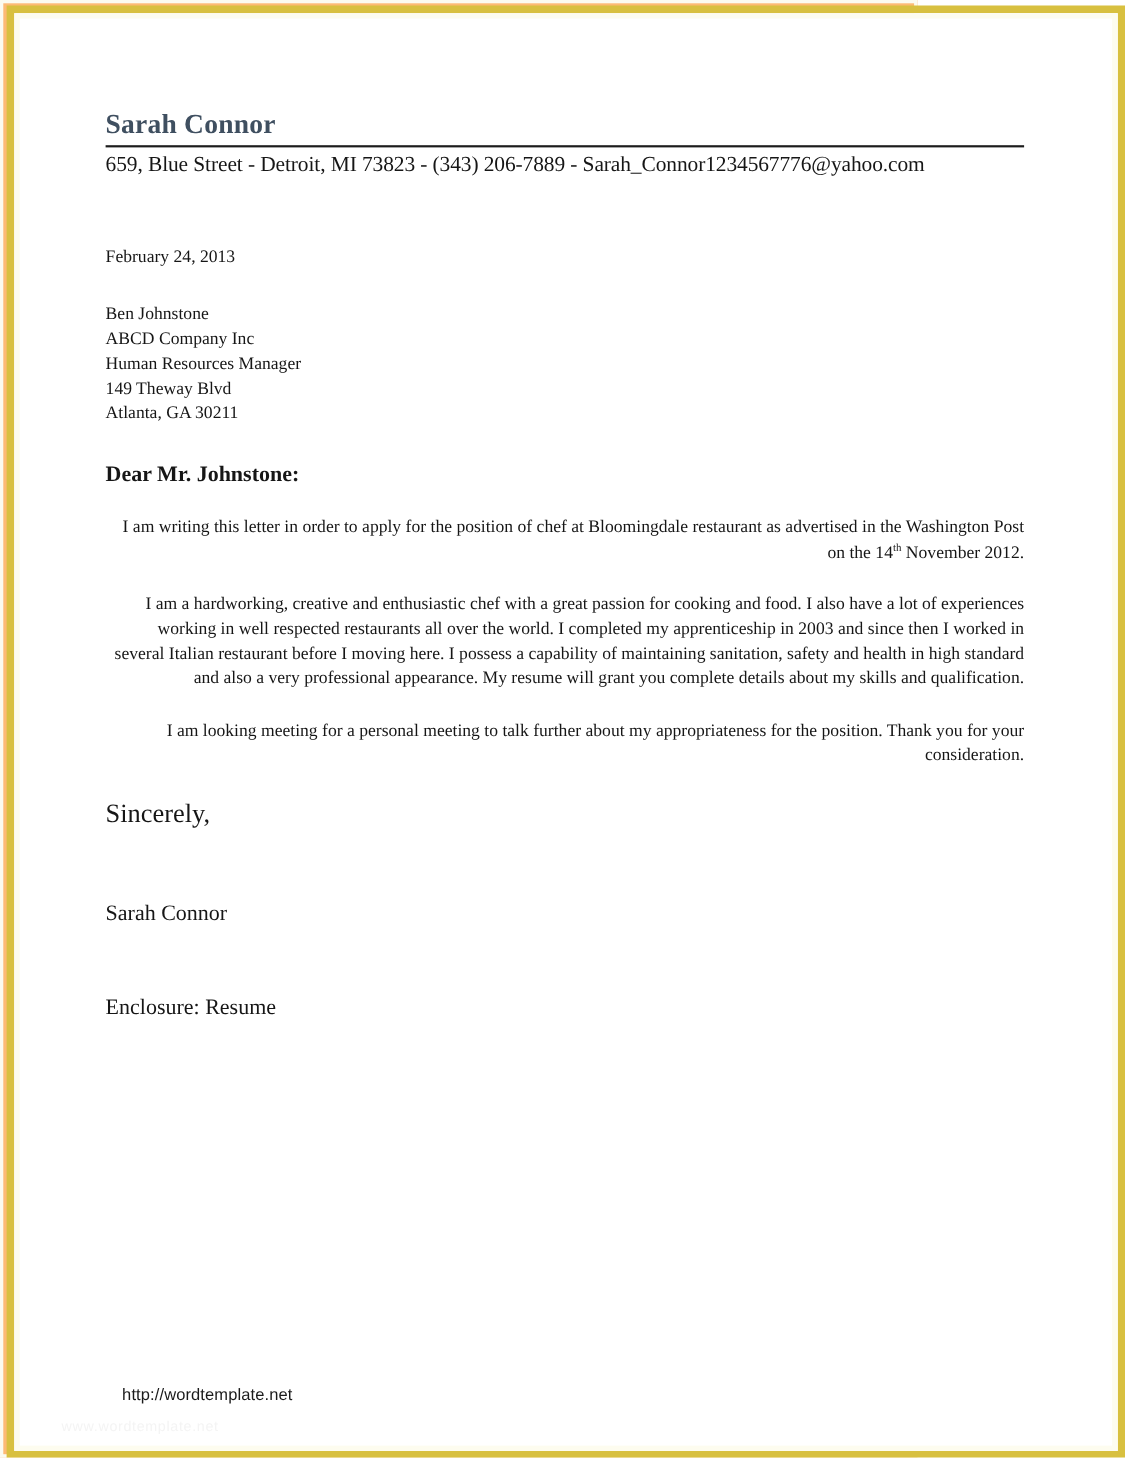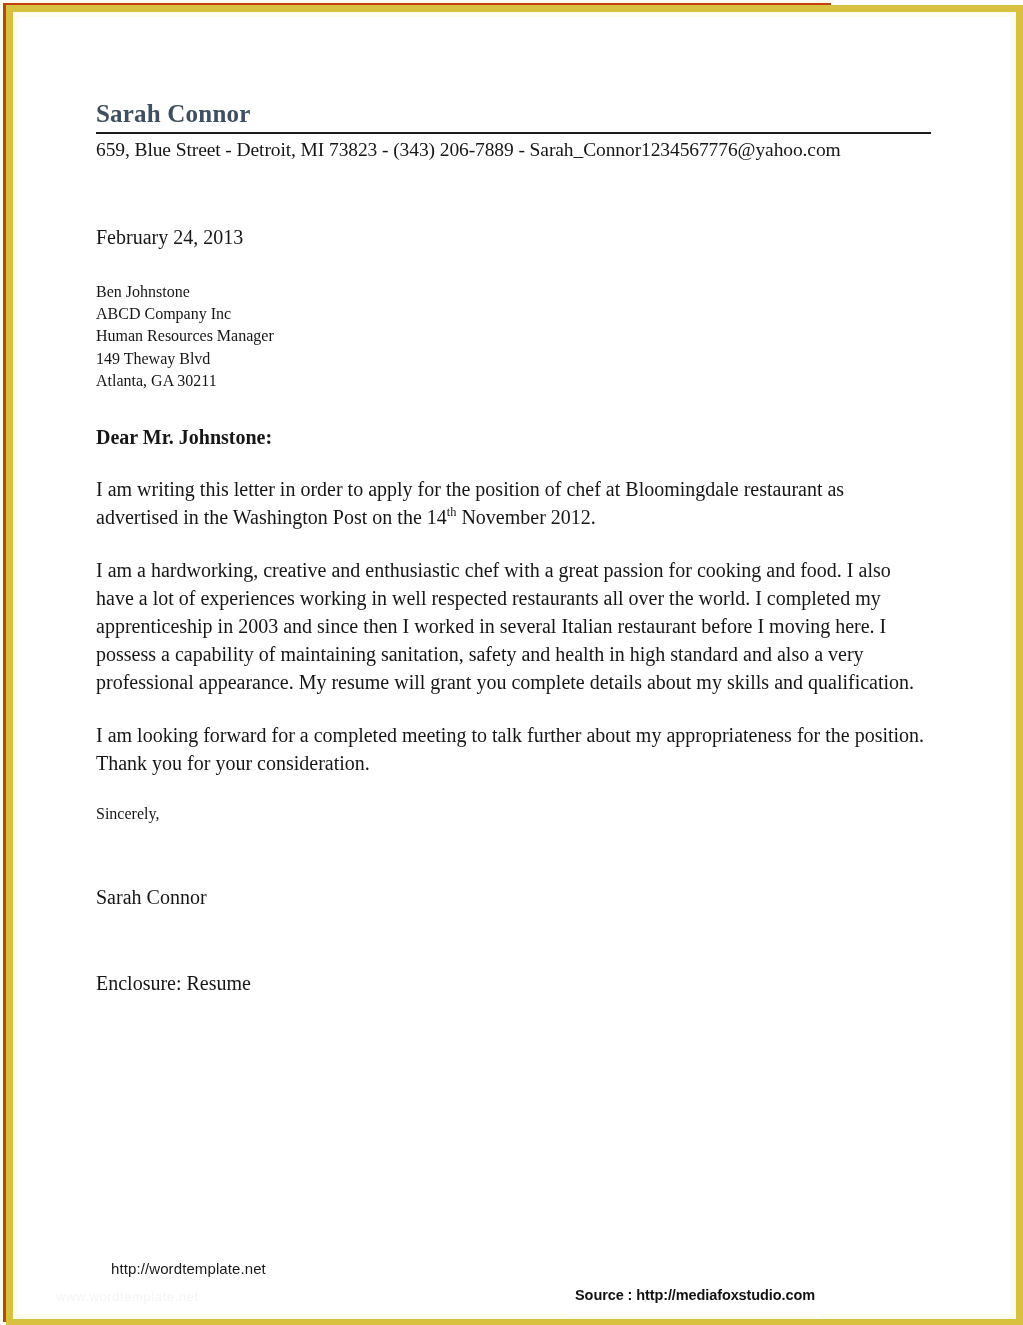--- a/index.html
+++ b/index.html
@@ -16,21 +16,21 @@
     overflow: hidden;
   }
 
   
   .frame {
     position: absolute;
     left: 0; top: 0;
     width: 834px;
     height: 1325px;
     box-sizing: border-box;
-    background: #c2410c;
+    background: #fdba74;
     border-top: 3px solid #fbfbf0;
     border-left: 3px solid #fbfbf0;
     border-right: 3px solid #fbfbf0;
     border-bottom: 3px solid #fbfbf0;
   }
   .frame-gold {
     position: absolute;
     left: 3px; top: 2px;
     width: 1017px;
     height: 1321px;
@@ -88,55 +88,55 @@
 
   .contact-line {
     font-size: 19.5px;
     line-height: 1.35;
     margin: 0;
     color: #161616;
     letter-spacing: -0.1px;
   }
 
   .date-line {
-    font-size: 20px;
+    font-size: 16px;
     line-height: 1.3;
     margin: 60px 0 0 0;
   }
 
   .recipient {
     margin: 31px 0 0 0;
     font-size: 16px;
     line-height: 1.40;
   }
   .recipient div { white-space: nowrap; }
 
   .salutation {
     margin: 31px 0 0 0;
     font-size: 20px;
     line-height: 1.3;
     font-weight: bold;
   }
 
   .body-para {
     margin: 25px 0 0 0;
-    font-size: 20px;
+    font-size: 16px;
     line-height: 1.40;
-    text-align: left;
+    text-align: right;
   }
 
   sup {
     font-size: 0.62em;
     vertical-align: super;
     line-height: 0;
   }
 
   .closing {
     margin: 27px 0 16px 0;
-    font-size: 16px;
+    font-size: 24px;
     line-height: 1.3;
   }
 
   .sign-name {
     margin: 60px 0 0 0;
     font-size: 20px;
     line-height: 1.3;
   }
 
   .enclosure {
@@ -214,33 +214,30 @@
         <div>149 Theway Blvd</div>
         <div>Atlanta, GA 30211</div>
       </div>
 
       <p class="salutation">Dear Mr. Johnstone:</p>
 
       <p class="body-para"><span>I am writing this letter in order to apply for the position of chef at Bloomingdale restaurant as advertised in the Washington Post on the 14</span><sup>th</sup><span> November 2012.</span></p>
 
       <p class="body-para">I am a hardworking, creative and enthusiastic chef with a great passion for cooking and food. I also have a lot of experiences working in well respected restaurants all over the world. I completed my apprenticeship in 2003 and since then I worked in several Italian restaurant before I moving here. I possess a capability of maintaining sanitation, safety and health in high standard and also a very professional appearance. My resume will grant you complete details about my skills and qualification.</p>
 
-      <p class="body-para">I am looking forward for a completed meeting to talk further about my appropriateness for the position. Thank you for your consideration.</p>
+      <p class="body-para">I am looking meeting for a personal meeting to talk further about my appropriateness for the position. Thank you for your consideration.</p>
 
       <p class="closing">Sincerely,</p>
 
       <p class="sign-name">Sarah Connor</p>
 
       <p class="enclosure">Enclosure: Resume</p>
 
     </div>
 
     <div class="footer-url">http://wordtemplate.net</div>
 
     <div class="ghost-text">www.wordtemplate.net</div>
 
   </div>
 
-  <div class="source-banner">
-    <span class="source-text">Source : http://mediafoxstudio.com</span>
-  </div>
 
 </div>
 
 </body></html>

